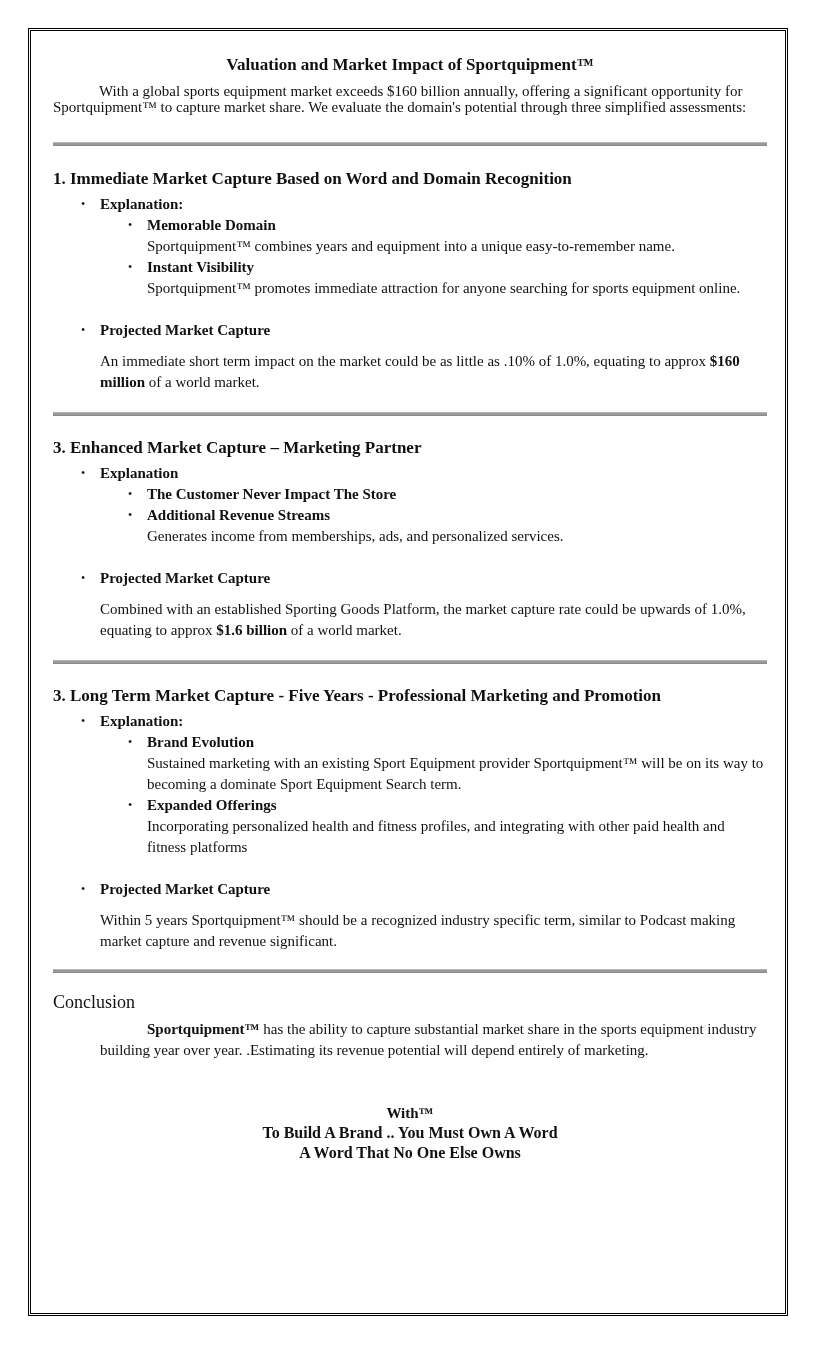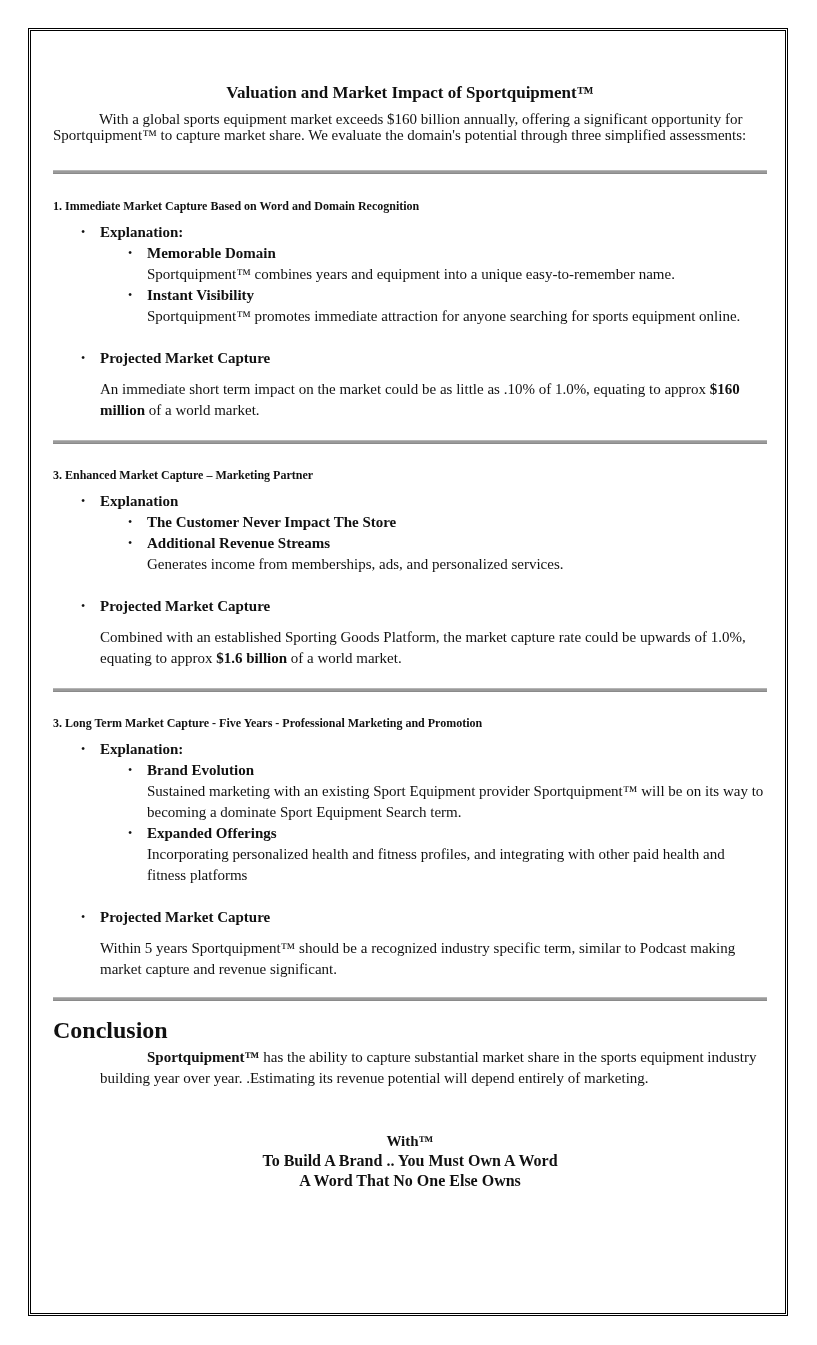--- a/index.html
+++ b/index.html
@@ -2,34 +2,34 @@
 <html><head>
 <meta charset="utf-8">
 <style>
   html, body { margin: 0; padding: 0; background: #ffffff; }
   body { width: 817px; height: 1345px; position: relative; font-family: "Liberation Serif", serif; color: #111; font-size: 15px; }
   .frame {
     position: absolute; left: 28px; top: 28px; width: 754px; height: 1282px;
     border: 3px double #000;
   }
   .content { position: absolute; left: 22px; top: 0; width: 714px; }
-  .title { text-align: center; font-weight: bold; font-size: 17px; margin-top: 52px; line-height: 20px; }
+  .title { text-align: center; font-weight: bold; font-size: 17px; margin-top: 24px; line-height: 20px; }
   .intro { margin-top: 8px; line-height: 16px; text-indent: 46px; }
   hr.sep { border: none; height: 4px; background: #9a9a9a; margin: 0; border-top: 1px solid #b5b5b5; border-bottom: 1px solid #8a8a8a; box-sizing: border-box; }
-  .section-head { font-weight: bold; font-size: 12px; line-height: 21px; }
+  .section-head { font-weight: bold; font-size: 17px; line-height: 21px; }
   ul.lvl1 { list-style: none; margin: 0; padding: 0; }
   ul.lvl1 > li { position: relative; padding-left: 47px; line-height: 21px; }
   ul.lvl2 { list-style: none; margin: 0; padding: 0; }
   ul.lvl2 > li { position: relative; padding-left: 47px; line-height: 21px; }
   .bullet { position: absolute; font-size: 12px; line-height: 21px; }
   ul.lvl1 > li > .bullet { left: 28px; }
   ul.lvl2 > li > .bullet { left: 28px; }
   .b { font-weight: bold; }
   .proj-text { padding-left: 47px; line-height: 21px; }
-  .conclusion-head { font-weight: bold; font-size: 24px; line-height: 22px; }
+  .conclusion-head { font-weight: normal; font-size: 18px; line-height: 22px; }
   .conclusion-text { padding-left: 47px; line-height: 21px; text-indent: 47px; }
   .tagline { text-align: center; font-weight: bold; font-size: 16px; line-height: 20px; }
 </style>
 </head>
 <body>
 
 <div class="frame">
   <div class="content">
 
     <div class="title">Valuation and Market Impact of Sportquipment™</div>

